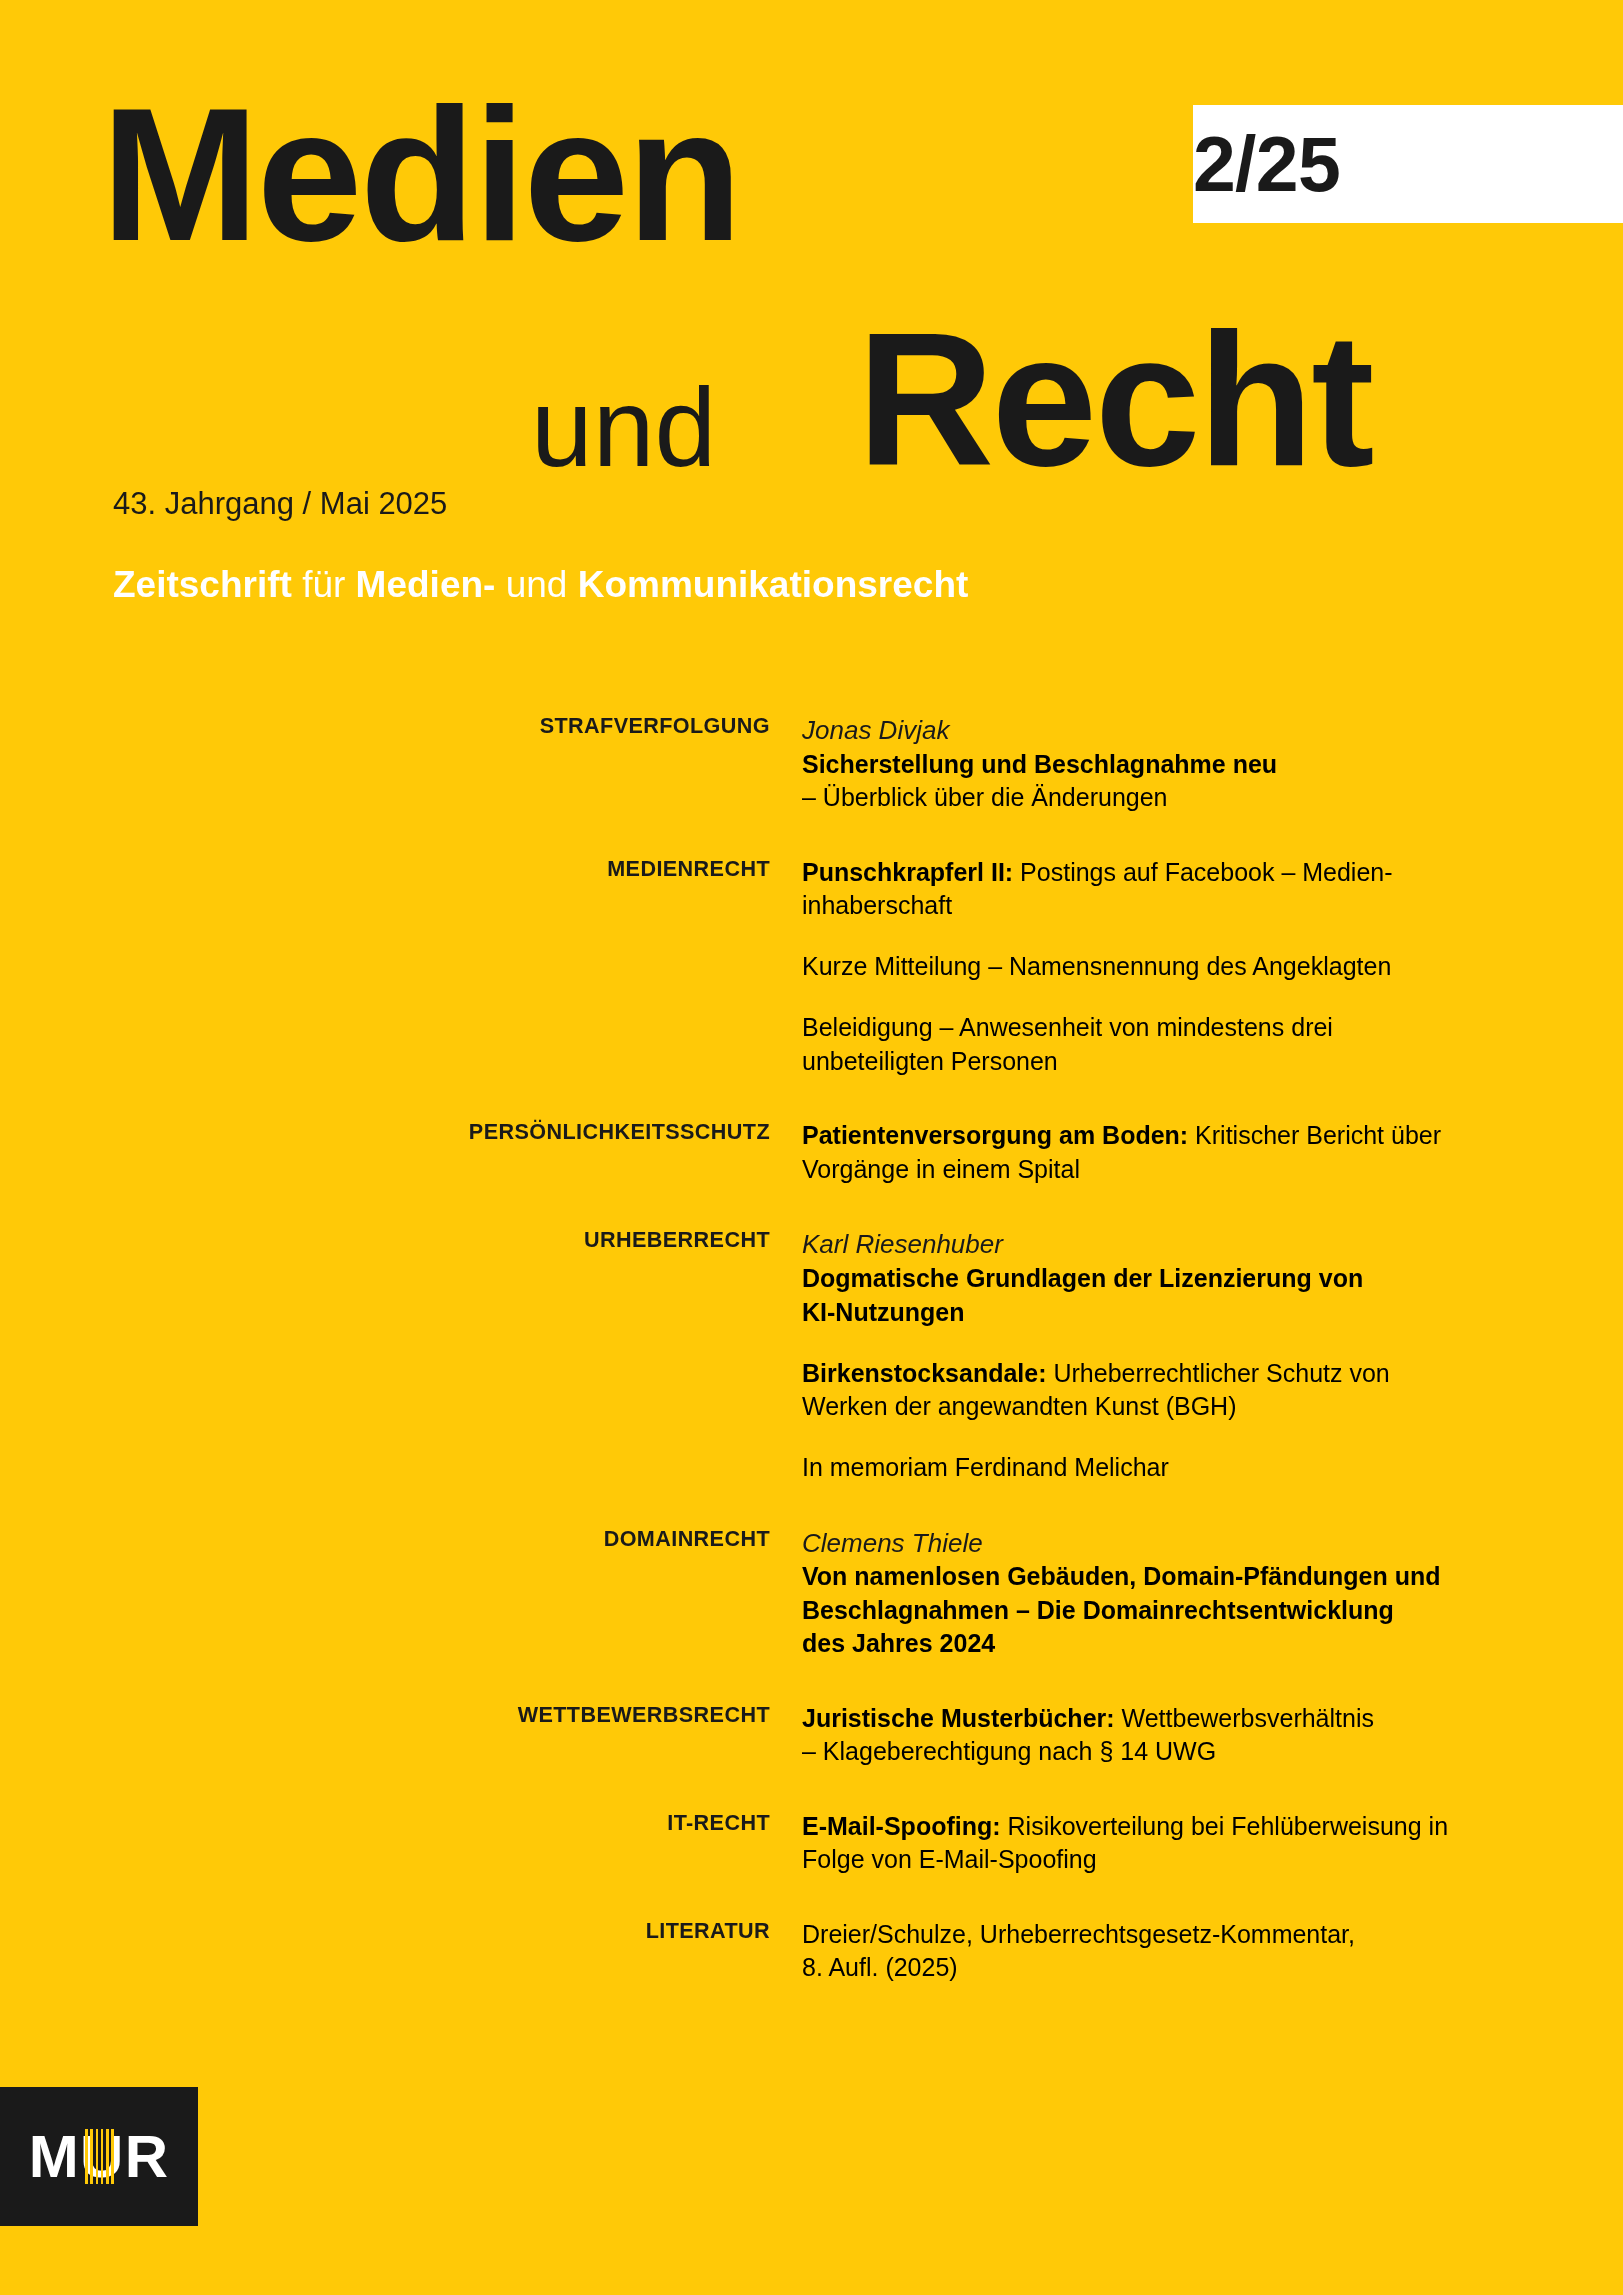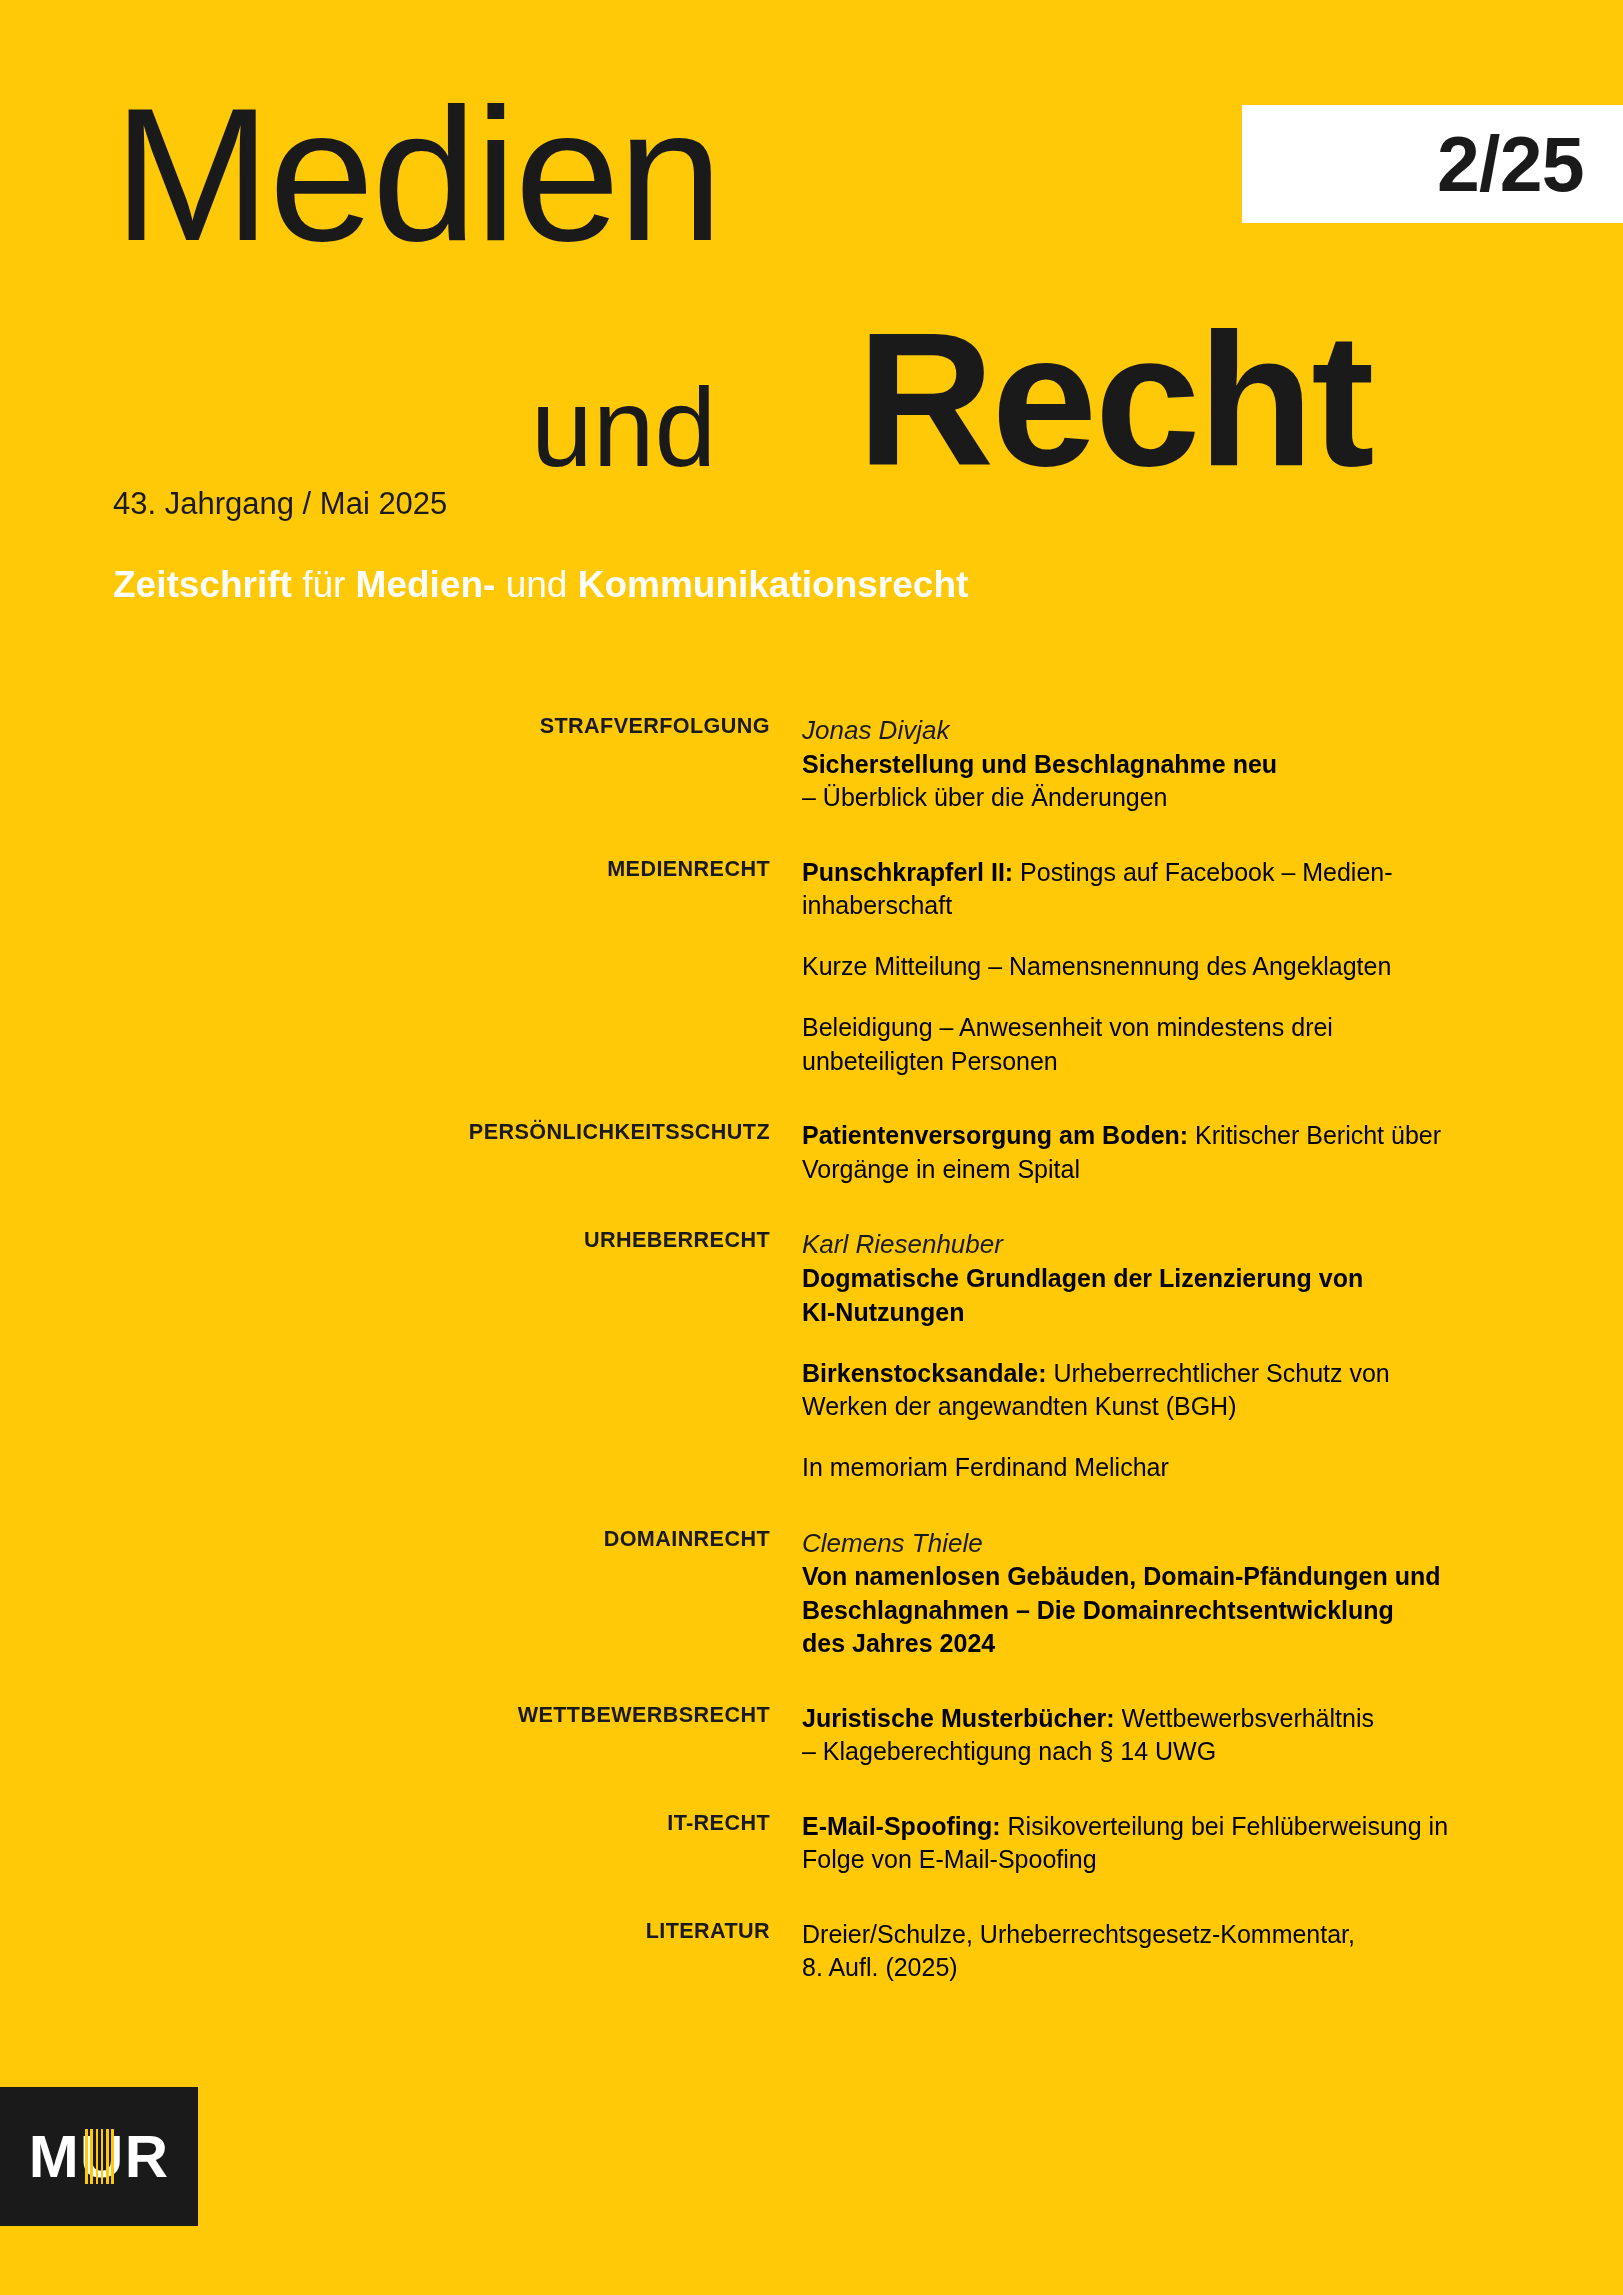--- a/index.html
+++ b/index.html
@@ -27,24 +27,24 @@
   .masthead {
     position: absolute;
     left: 0;
     top: 0;
     width: 1623px;
     height: 694px;
   }
 
   .title-medien {
     position: absolute;
-    left: 113px;
+    left: 101px;
     top: 79px;
     font-size: 190px;
-    font-weight: 400;
+    font-weight: 700;
     color: #1a1a1a;
     letter-spacing: -2.6px;
     line-height: 1;
   }
 
   .title-und {
     position: absolute;
     left: 531px;
     top: 373px;
     font-size: 111px;
@@ -62,26 +62,26 @@
     color: #1a1a1a;
     letter-spacing: -2.6px;
     line-height: 1;
     text-align: center;
   }
 
   .issue-box {
     position: absolute;
     right: 0;
     top: 105px;
-    width: 381px;
+    width: 430px;
     height: 118px;
     background: #ffffff;
     display: flex;
     align-items: center;
-    justify-content: flex-end;
+    justify-content: flex-start;
   }
   .issue-box .issue-text {
     font-size: 77px;
     font-weight: 700;
     color: #1a1a1a;
     letter-spacing: -0.7px;
     padding-right: 39px;
   }
 
   .volume {

